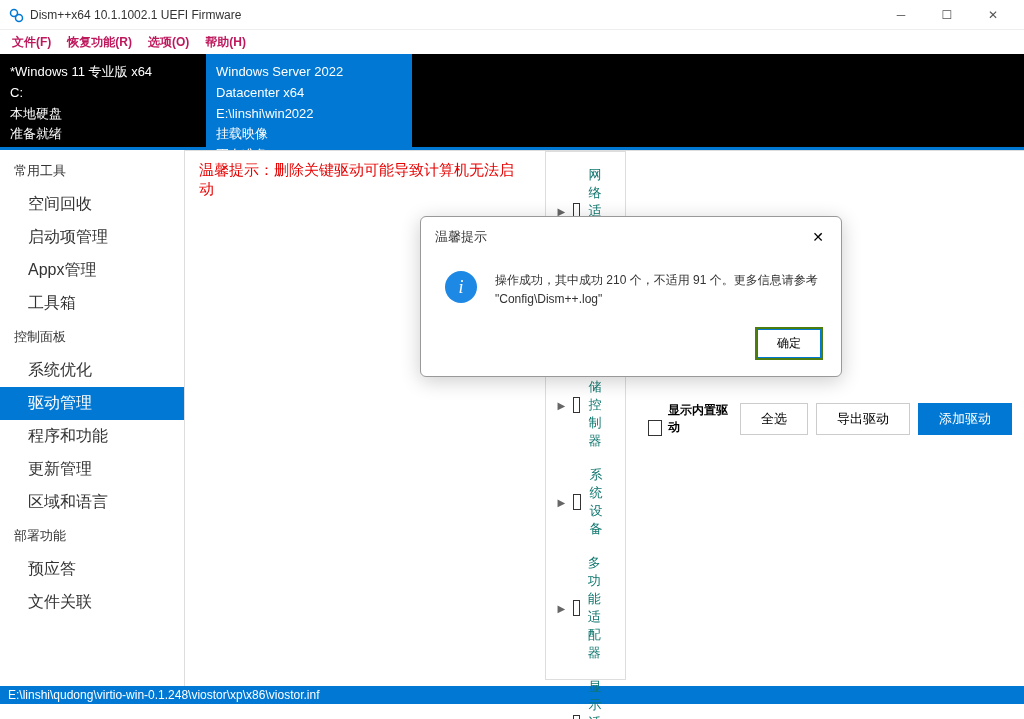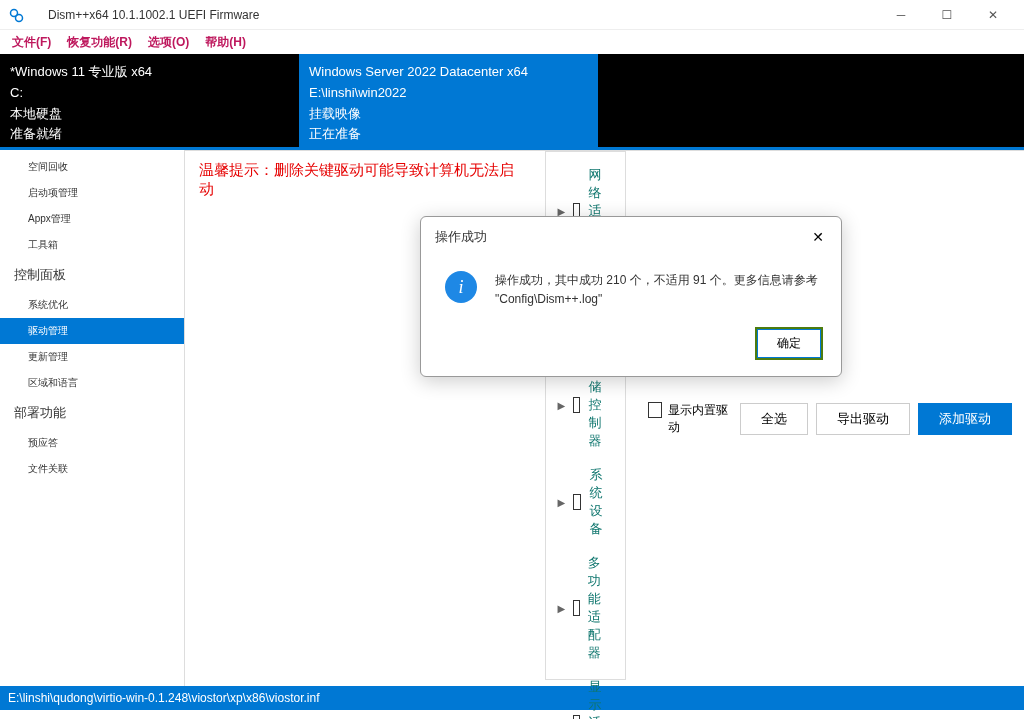--- a/index.html
+++ b/index.html
@@ -1,52 +1,52 @@
 <!DOCTYPE html>
 <html><head>
   <meta charset="utf-8">
   <style>
     * { box-sizing: border-box; margin: 0; padding: 0; }
     body { font-family: 'Microsoft YaHei', 'Segoe UI', sans-serif; font-size: 12px; background: #fff; width: 1024px; height: 719px; overflow: hidden; position: relative; }
     
-    .titlebar { height: 30px; background: #fff; display: flex; align-items: center; padding: 0 8px; border-bottom: 1px solid #eee; gap: 18px; }
+    .titlebar { height: 30px; background: #fff; display: flex; align-items: center; padding: 0 8px; border-bottom: 1px solid #eee; }
     .titlebar-icon { width: 16px; height: 16px; margin-right: 6px; color: #0078d4; }
     .titlebar-text { color: #333; flex: 1; font-size: 12px; }
     .titlebar-buttons { display: flex; }
     .titlebar-btn { width: 46px; height: 30px; display: flex; align-items: center; justify-content: center; color: #555; cursor: pointer; font-family: sans-serif; }
     
     .menubar { height: 24px; background: #fff; display: flex; align-items: center; padding: 0 4px; }
     .menu-item { padding: 2px 8px; cursor: pointer; color: #be185d; font-weight: bold; }
     
     .os-selector { height: 96px; background: #000; display: flex; border-bottom: 3px solid #0078d4; }
-    .os-card { width: 299px; padding: 8px 10px; color: #fff; line-height: 1.6; font-size: 13px; }
+    .os-card { width: 206px; padding: 8px 10px; color: #fff; line-height: 1.6; font-size: 13px; }
     .os-card.active { background: #0078d4; }
     
     .content { display: flex; height: 536px; }
     
     .sidebar { width: 185px; background: #fff; border-right: 1px solid #ddd; padding-top: 4px; }
     .sidebar-header { padding: 8px 14px; color: #333; font-size: 13px; }
-    .sidebar-item { padding: 6px 14px 6px 28px; color: #333; cursor: pointer; font-size: 10px; }
+    .sidebar-item { padding: 6px 14px 6px 28px; color: #333; cursor: pointer; font-size: 16px; }
     .sidebar-item.active { background: #0078d4; color: #fff; }
     
     .main { flex: 1; display: flex; border-top: 1px solid #ddd; }
     .warning-bar { padding: 10px 14px; color: #e60000; font-size: 15px; }
     .tree-container { flex: 1; margin: 0 10px 6px 10px; border: 1px solid #ddd; padding: 6px 0; }
     .tree-item { display: flex; align-items: center; padding: 8px 12px; gap: 8px; }
     .tree-arrow { width: 10px; color: #666; font-size: 10px; }
     .tree-checkbox { width: 16px; height: 16px; border: 1.5px solid #333; }
     .tree-label { font-size: 13px; color: #0f766e; }
     
     .bottom-bar { display: flex; align-items: center; padding: 8px 12px; gap: 8px; }
-    .bottom-checkbox { display: flex; align-items: flex-start; gap: 6px; flex: 1; }
+    .bottom-checkbox { display: flex; align-items: flex-end; gap: 6px; flex: 1; font-weight: bold; }
     .bottom-cb { width: 16px; height: 16px; border: 1.5px solid #333; }
     .bottom-btn { padding: 6px 20px; border: 1px solid #ccc; background: #fff; cursor: pointer; font-size: 13px; }
     .bottom-btn.primary { background: #0078d4; color: #fff; border-color: #0078d4; }
     
-    .statusbar { height: 24px; background: #0078d4; color: #fff; display: flex; align-items: center; padding: 0 8px; font-size: 12px; }
+    .statusbar { height: 18px; background: #0078d4; color: #fff; display: flex; align-items: center; padding: 0 8px; font-size: 12px; }
     
     .dialog-overlay { position: absolute; top: 216px; left: 420px; width: 422px; background: #fff; border: 1px solid #999; box-shadow: 0 4px 20px rgba(0,0,0,0.2); border-radius: 6px; }
     .dialog-header { display: flex; align-items: center; padding: 8px 8px 8px 14px; }
     .dialog-title { flex: 1; font-size: 13px; color: #333; }
     .dialog-close { width: 30px; height: 24px; display: flex; align-items: center; justify-content: center; cursor: pointer; font-size: 14px; }
     .dialog-body { display: flex; padding: 14px 20px 10px 24px; gap: 18px; align-items: flex-start; }
     .dialog-icon { width: 32px; height: 32px; border-radius: 50%; background: #1e88e5; color: #fff; display: flex; align-items: center; justify-content: center; font-family: Georgia, serif; font-style: italic; font-size: 18px; flex-shrink: 0; }
     .dialog-text { font-size: 12px; color: #333; line-height: 1.6; }
     .dialog-footer { display: flex; justify-content: flex-end; padding: 8px 18px 16px; }
     .dialog-btn { padding: 5px 19px; border: 3px solid #4d7c0f; background: #fff; cursor: pointer; font-size: 12px; outline: 1px solid #0078d4; outline-offset: -3px; }
@@ -86,28 +86,30 @@
   <div class="os-card active">
     <div>Windows Server 2022 Datacenter x64</div>
     <div>E:\linshi\win2022</div>
     <div>挂载映像</div>
     <div>正在准备</div>
   </div>
 </div>
 
 <div class="content">
   <div class="sidebar">
+    <div class="sidebar-header">常用工具</div>
     <div class="sidebar-item">空间回收</div>
     <div class="sidebar-item">启动项管理</div>
     <div class="sidebar-item">Appx管理</div>
     <div class="sidebar-item">工具箱</div>
 
     <div class="sidebar-header">控制面板</div>
     <div class="sidebar-item">系统优化</div>
     <div class="sidebar-item active">驱动管理</div>
+    <div class="sidebar-item">程序和功能</div>
     <div class="sidebar-item">更新管理</div>
     <div class="sidebar-item">区域和语言</div>
 
     <div class="sidebar-header">部署功能</div>
     <div class="sidebar-item">预应答</div>
     <div class="sidebar-item">文件关联</div>
   </div>
 
   <div class="main">
     <div class="warning-bar">温馨提示：删除关键驱动可能导致计算机无法启动</div>
@@ -159,21 +161,21 @@
     </div>
   </div>
 </div>
 
 <div class="statusbar">
   <span>E:\linshi\qudong\virtio-win-0.1.248\viostor\xp\x86\viostor.inf</span>
 </div>
 
 <div class="dialog-overlay">
   <div class="dialog-header">
-    <span class="dialog-title">操作成功</span>
+    <span class="dialog-title">温馨提示</span>
     <span class="dialog-close">✕</span>
   </div>
   <div class="dialog-body">
     <div class="dialog-icon">i</div>
     <div class="dialog-text">操作成功，其中成功 210 个，不适用 91 个。更多信息请参考 "Config\Dism++.log"</div>
   </div>
   <div class="dialog-footer">
     <button class="dialog-btn">确定</button>
   </div>
 </div>

